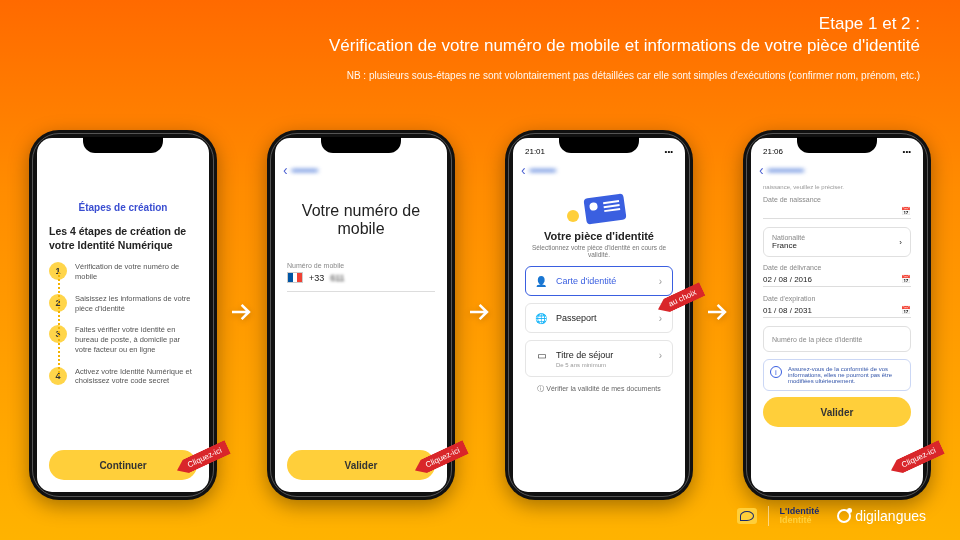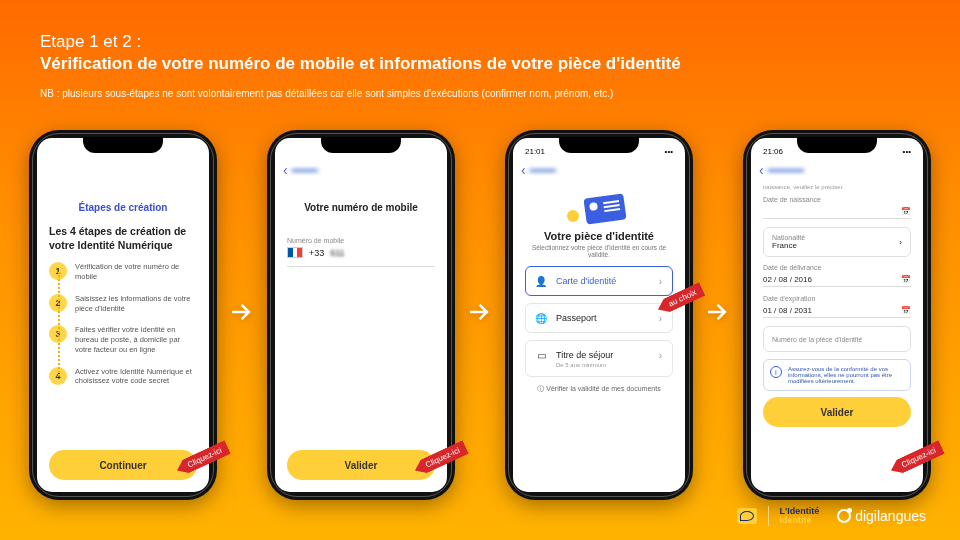--- a/index.html
+++ b/index.html
@@ -4,23 +4,23 @@
 <style>
   * { box-sizing: border-box; margin: 0; padding: 0; }
   body {
     width: 960px; height: 540px;
     background: linear-gradient(180deg, #ff6a00 0%, #ff8c00 35%, #ffb300 100%);
     font-family: -apple-system, "Helvetica Neue", Arial, sans-serif;
     color: #fff;
     position: relative;
     overflow: hidden;
   }
-  .header { text-align: left; padding: 32px 40px 0; }
+  .header { text-align: right; padding: 14px 40px 0; }
   .header .title { font-size: 17px; font-weight: 400; }
-  .header .subtitle { font-size: 17px; font-weight: 700; margin-top: 2px; }
+  .header .subtitle { font-size: 17px; font-weight: 400; margin-top: 2px; }
   .header .note { font-size: 10px; font-weight: 300; margin-top: 14px; opacity: .95; }
 
   .phones-row {
     position: absolute; top: 130px; left: 0; right: 0;
     display: flex; justify-content: center; align-items: center;
     gap: 10px;
   }
   .phone {
     width: 188px; height: 370px;
     background: #111; border-radius: 30px;
@@ -58,21 +58,21 @@
   .step-num { width:18px; height:18px; border-radius:50%; background:#ffd54a; color:#5a3; color:#333; font-size:9px; display:flex; align-items:center; justify-content:center; font-weight:700; flex-shrink:0;}
   .step-txt { font-size:7.5px; color:#555; line-height:1.3; }
   .cta {
     position:absolute; bottom:12px; left:12px; right:12px;
     background:#ffcf3a; color:#333; font-size:10px; font-weight:600;
     border:none; border-radius:22px; height:30px;
     display:flex; align-items:center; justify-content:center;
   }
 
   
-  .p2-h { font-size:10px; font-weight:700; text-align:center; margin:14px 0 24px; }
+  .p2-h { font-size:16px; font-weight:400; text-align:center; margin:14px 0 24px; }
   .field-label { font-size:7px; color:#888; margin-bottom:3px;}
   .phone-input { display:flex; align-items:center; border-bottom:1px solid #ddd; padding-bottom:8px; gap:6px;}
   .flag { width:16px; height:11px; background:linear-gradient(90deg,#0055a4 33%,#fff 33% 66%,#ef4135 66%); border:1px solid #ccc; }
   .cc { font-size:9px; }
   .num { font-size:9px; filter: blur(1.5px); }
 
   
   .p3-icon { display:flex; justify-content:center; margin:8px 0 8px;}
   .id-card { width:40px; height:26px; background:#3a5fe0; border-radius:4px; position:relative; transform:rotate(-8deg);}
   .id-card::before{content:"";position:absolute;left:5px;top:5px;width:8px;height:8px;background:#fff;border-radius:50%;}

